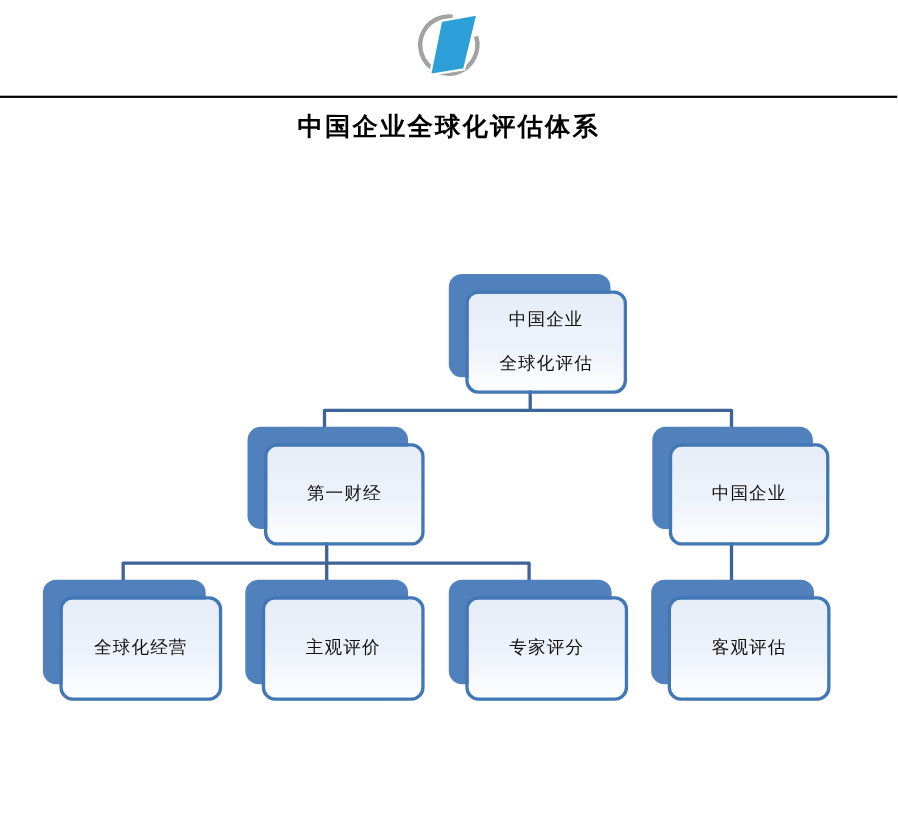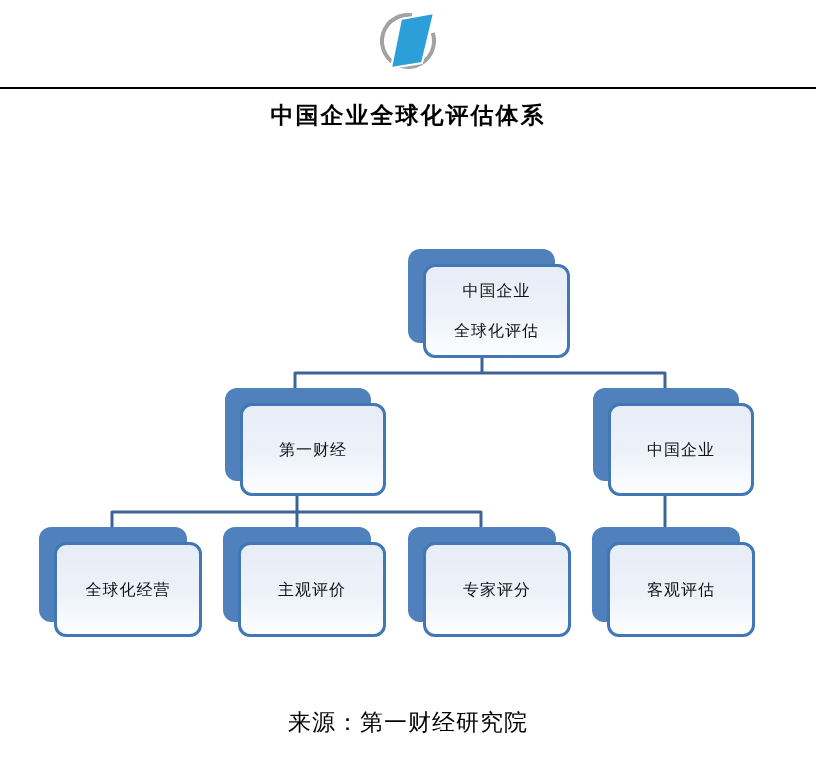--- a/index.html
+++ b/index.html
@@ -114,15 +114,14 @@
     </div>
   </div>
 
   <div class="node n-l4">
     <div class="shadow"></div>
     <div class="box">
       <span>客观评估</span>
     </div>
   </div>
 
-  <div class="source">来源：第一财经研究院</div>
 
 </div>
 
 </body></html>

